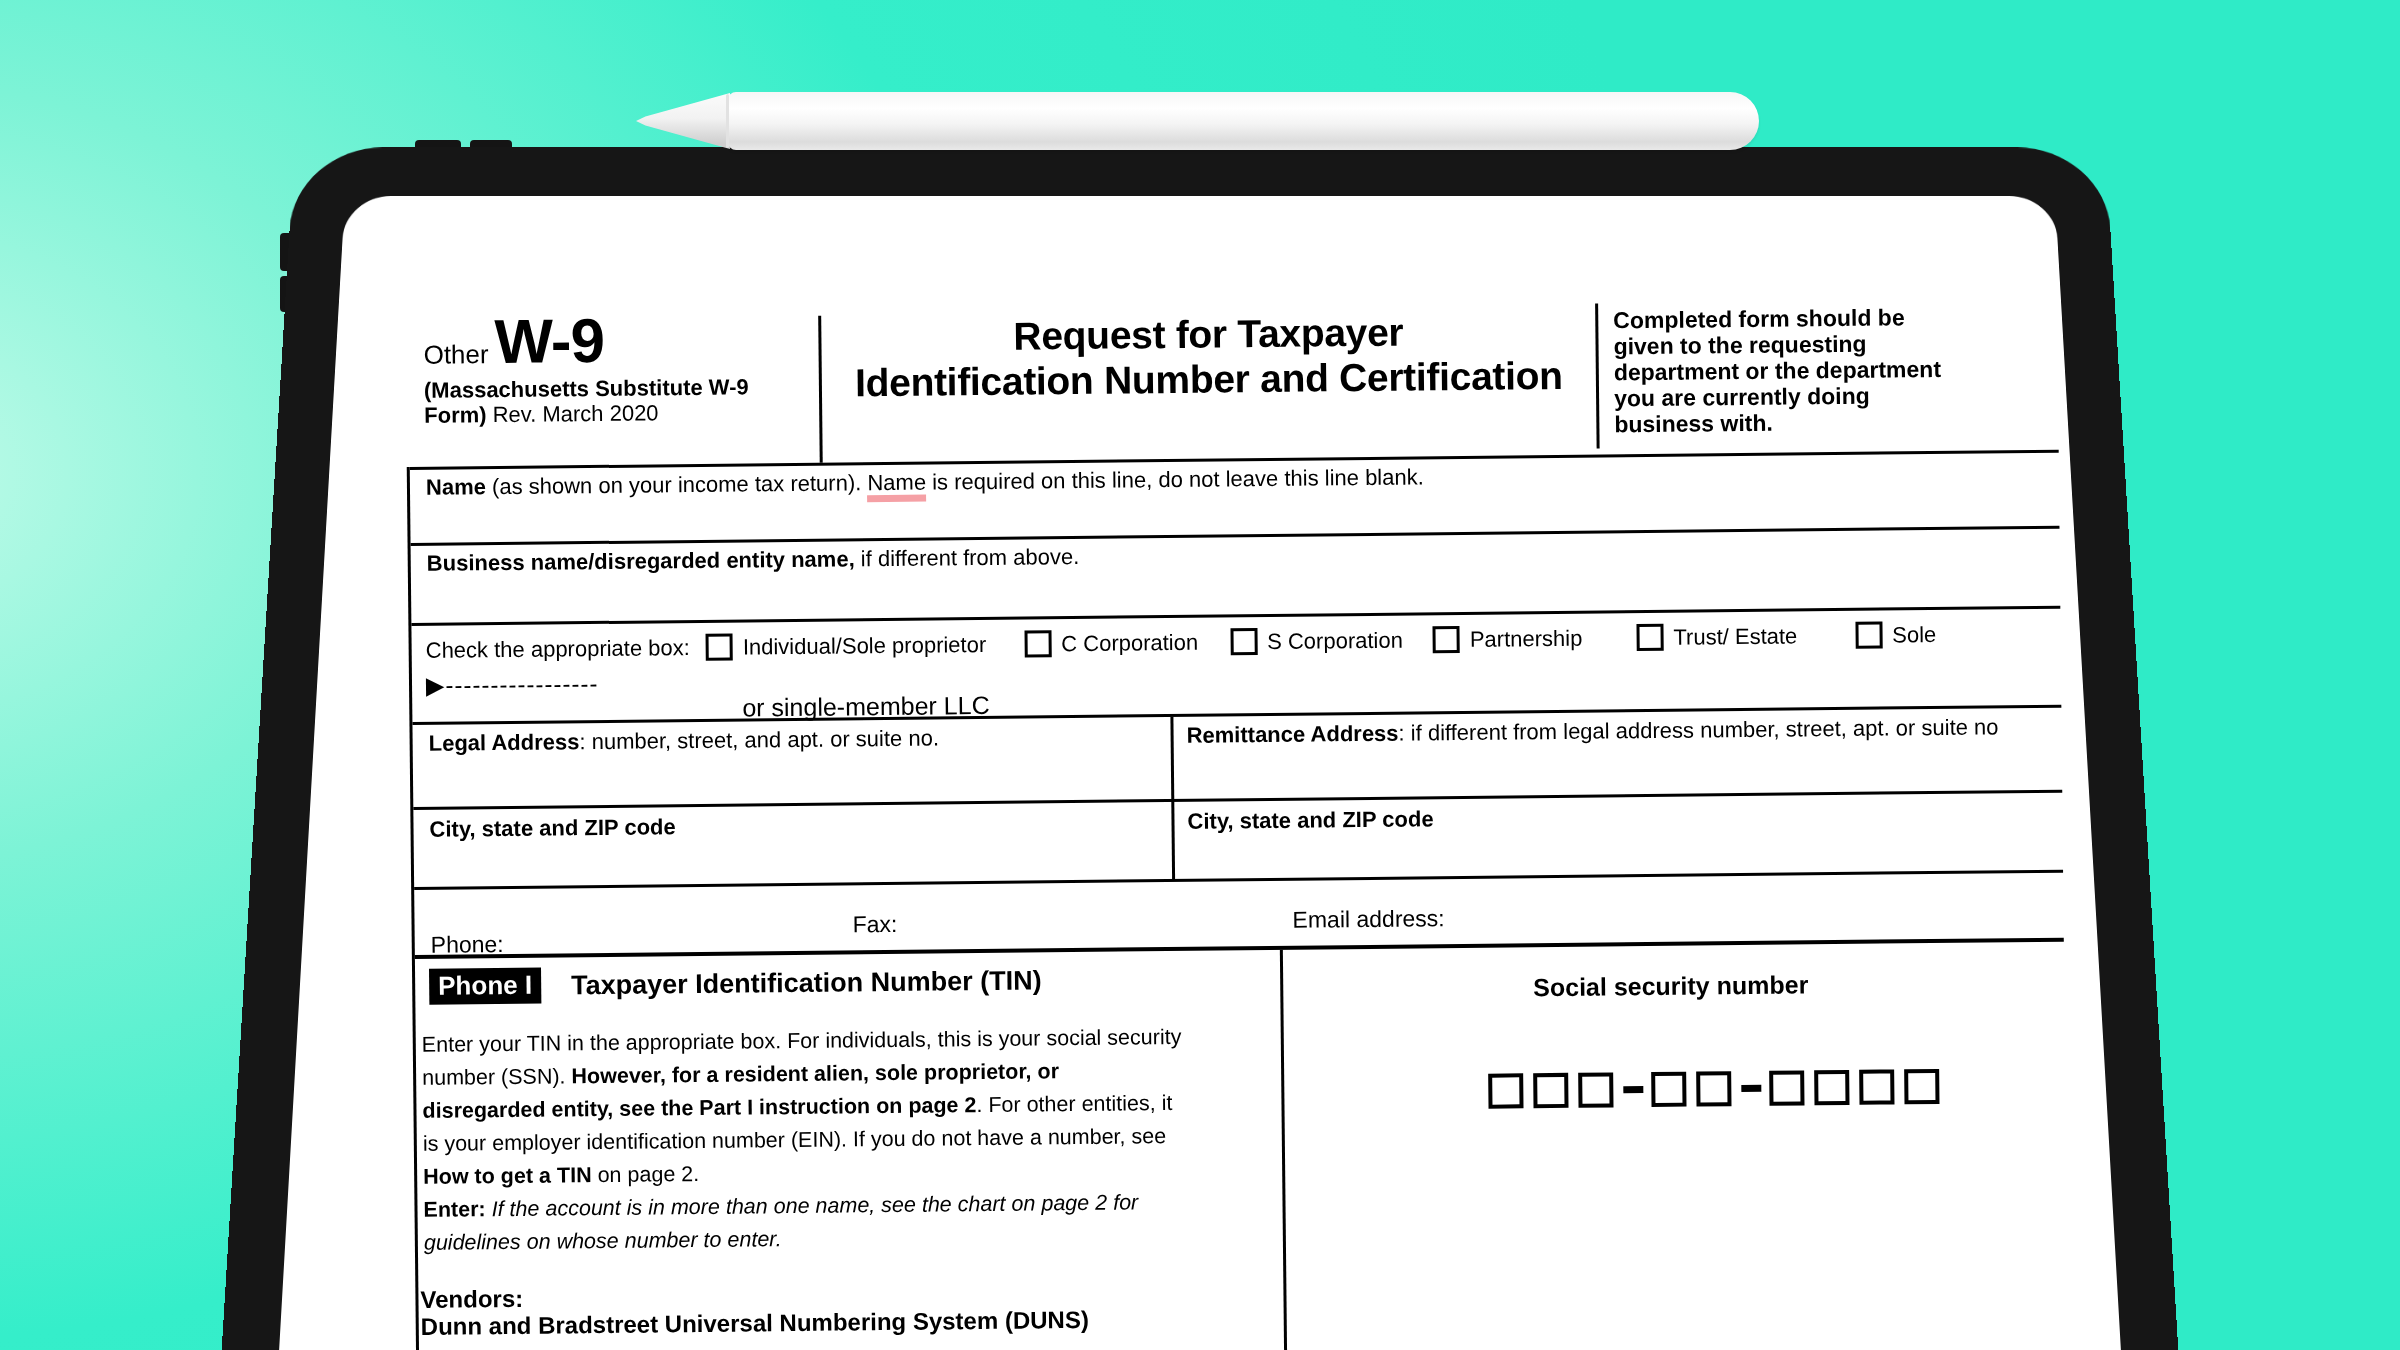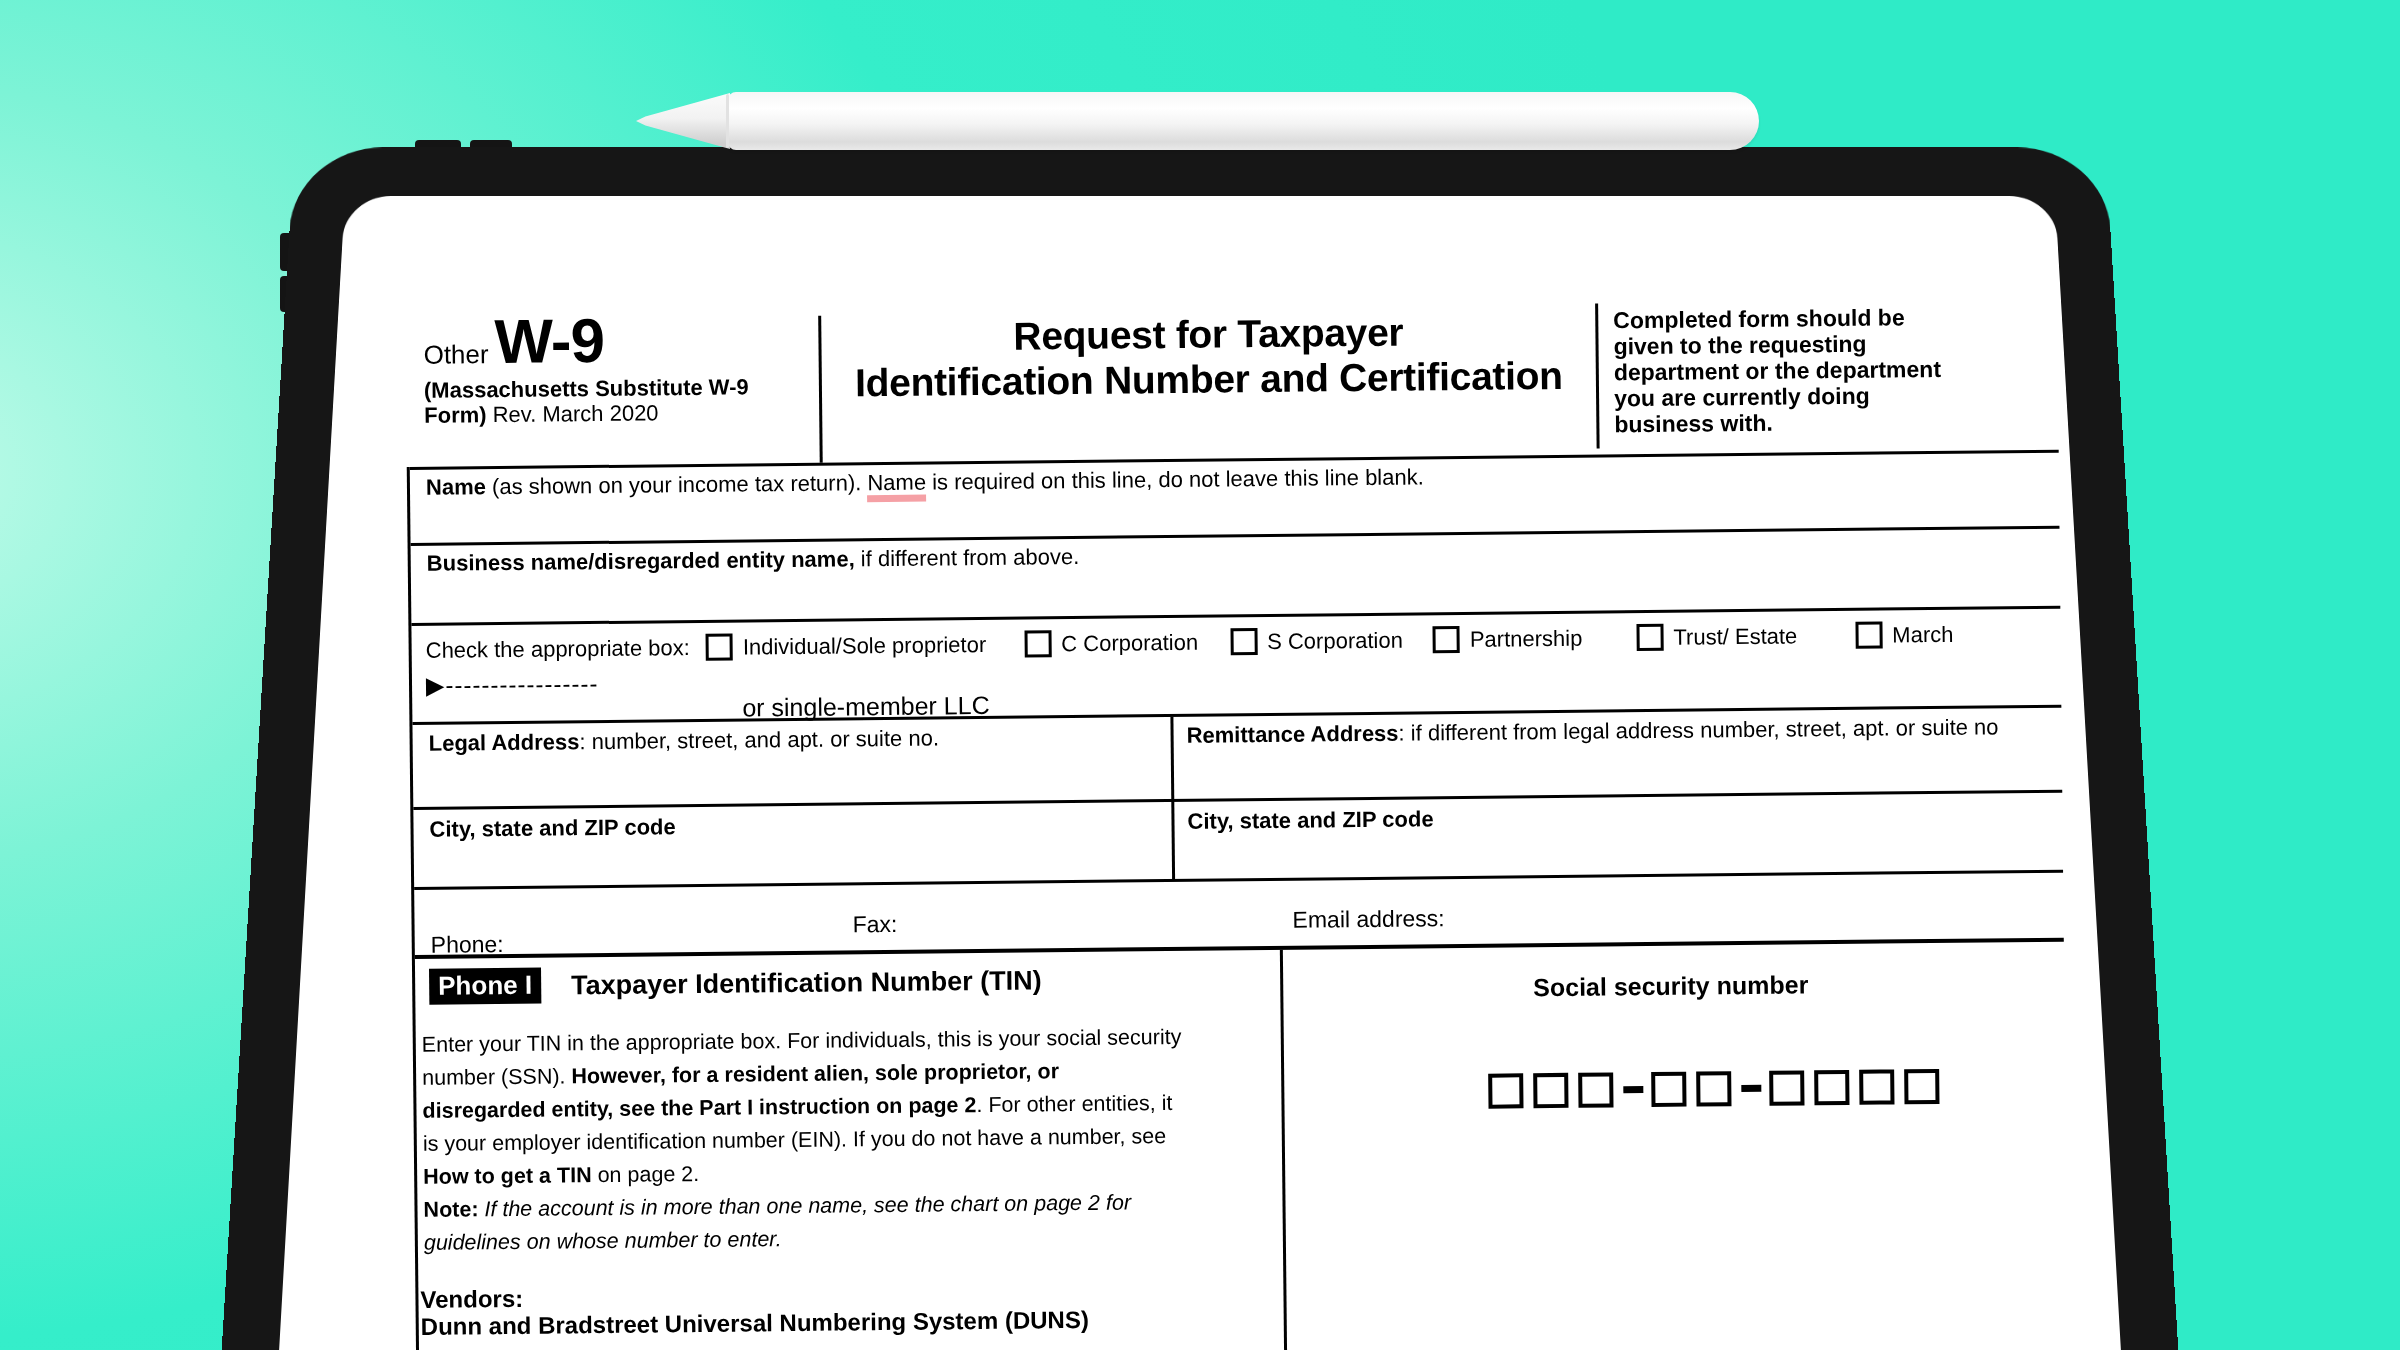--- a/index.html
+++ b/index.html
@@ -171,21 +171,21 @@
           <span class="cb-item g4">
             <span class="cbx"></span>
             <span>Partnership</span>
           </span>
           <span class="cb-item g5">
             <span class="cbx"></span>
             <span>Trust/ Estate</span>
           </span>
           <span class="cb-item g6">
             <span class="cbx"></span>
-            <span>March</span>
+            <span>Sole</span>
           </span>
         </div>
         <div class="arrow-line">
           <span>▶</span><span>-----------------</span>
         </div>
         <div class="llc-note">or single-member LLC</div>
       </div>
 
       <div class="row r-addr">
         <div class="addr-vline"></div>
@@ -211,21 +211,21 @@
         <div class="p1-head">
           <span class="p1-badge">Phone I</span>
           <span class="p1-title">Taxpayer Identification Number (TIN)</span>
         </div>
         <div class="tin-para">
           <div><span>Enter your TIN in the appropriate box. For individuals, this is your social security</span></div>
           <div><span>number (SSN). </span><span class="b">However, for a resident alien, sole proprietor, or</span></div>
           <div><span class="b">disregarded entity, see the Part I instruction on page 2</span><span>. For other entities, it</span></div>
           <div><span>is your employer identification number (EIN). If you do not have a number, see</span></div>
           <div><span class="b">How to get a TIN</span><span> on page 2.</span></div>
-          <div><span class="b">Note:</span><span class="i"> If the account is in more than one name, see the chart on page 2 for</span></div>
+          <div><span class="b">Enter:</span><span class="i"> If the account is in more than one name, see the chart on page 2 for</span></div>
           <div><span class="i">guidelines on whose number to enter.</span></div>
         </div>
         <div class="vendors">
           <div>Vendors:</div>
           <div>Dunn and Bradstreet Universal Numbering System (DUNS)</div>
         </div>
         <div class="ssn-label">Social security number</div>
         <div class="ssn-row">
           <span class="ssn-box"></span>
           <span class="ssn-box"></span>

